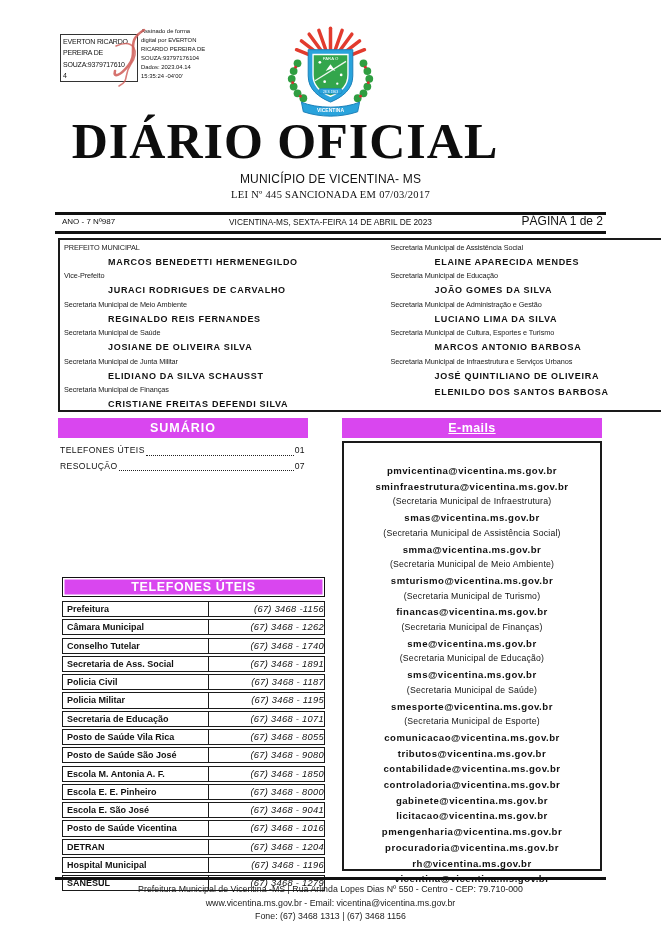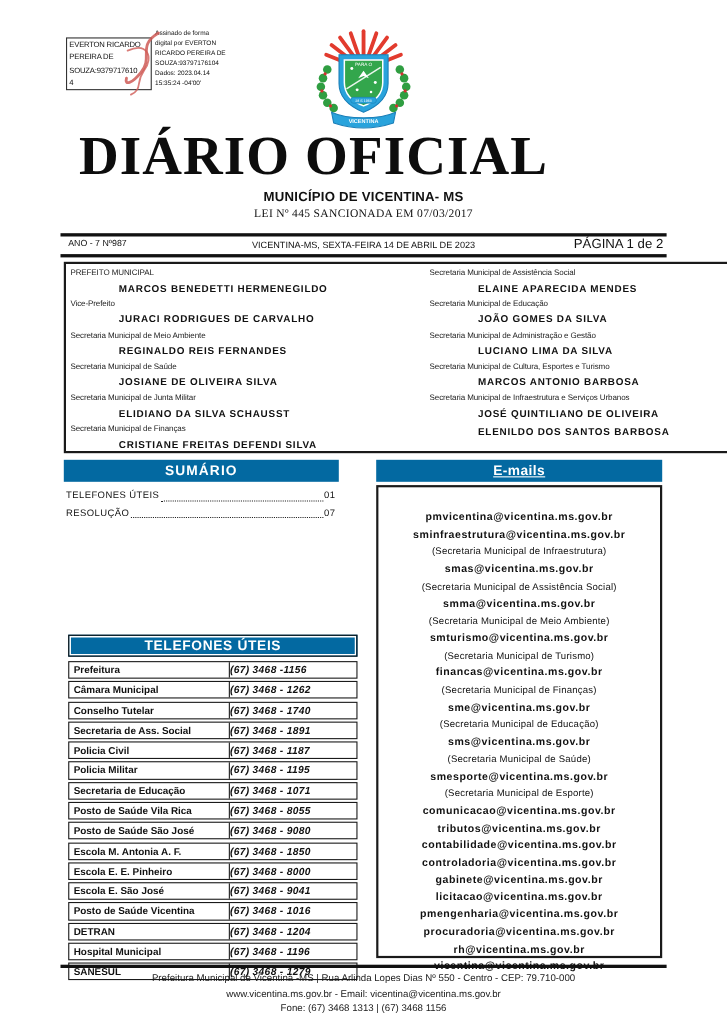--- a/index.html
+++ b/index.html
@@ -11,50 +11,50 @@
   .stamp-box .ln{font-size:7px;line-height:11.4px;white-space:nowrap;letter-spacing:-0.2px;}
   .stamp-details{left:141px;top:27px;width:110px;}
   .stamp-details .ln{font-size:5.9px;line-height:8.9px;white-space:nowrap;}
   .sig-swirl{left:104px;top:26px;width:52px;height:62px;z-index:2;}
 
   
   .coa{left:282px;top:26px;width:97px;height:92px;}
 
   
   .title{left:0;top:112px;width:570px;text-align:center;font-family:"Liberation Serif",serif;font-weight:700;font-size:50px;letter-spacing:1px;color:#0d0d0d;}
-  .municipality{left:0;top:172px;width:661px;text-align:center;font-weight:700;font-size:12px;letter-spacing:.2px;}
+  .municipality{left:0;top:172px;width:661px;text-align:center;font-weight:400;font-size:12px;letter-spacing:.2px;}
   .law{left:0;top:189px;width:661px;text-align:center;font-family:"Liberation Serif",serif;font-size:10.5px;letter-spacing:.3px;}
 
   .rule{left:55px;width:551px;height:3px;background:#111;}
   .rule1{top:212px;} .rule2{top:231px;} .rule3{top:877px;}
 
   .edition{left:62px;top:217px;font-size:8px;}
   .dateline{left:0;top:217px;width:661px;text-align:center;font-size:8.3px;}
   .pagenum{right:58px;top:214px;font-size:12px;}
 
   
   .officials{left:58px;top:238px;width:637px;height:174px;border:2px solid #1a1a1a;box-sizing:border-box;display:flex;gap:20px;}
   .off-col{width:50%;padding:2px 0 0 4px;box-sizing:border-box;}
   .off-role{font-size:7.3px;line-height:12px;letter-spacing:-0.1px;color:#222;}
   .off-name{font-size:9px;font-weight:700;line-height:16.4px;letter-spacing:.7px;padding-left:44px;white-space:nowrap;}
 
-  .bar{background:#0369a1;color:#fff;font-weight:700;text-align:center;box-sizing:border-box;}
+  .bar{background:#d946ef;color:#fff;font-weight:700;text-align:center;box-sizing:border-box;}
 
   
   .sumario-bar{left:58px;top:418px;width:250px;height:20px;font-size:12.5px;letter-spacing:1px;line-height:20px;}
   .sumario-list{left:60px;top:443px;width:245px;}
   .sumario-row{display:flex;align-items:flex-end;font-size:8.6px;line-height:15.5px;letter-spacing:.4px;}
   .sumario-row .leader{flex:1;border-bottom:1.5px dotted #222;margin:0 1px 3px 1px;}
 
   
   .phones-bar{left:62px;top:577px;width:263px;height:20px;font-size:12.5px;letter-spacing:.6px;line-height:18px;border:1px solid #111;box-shadow:inset 0 0 0 1.5px #fff;}
   .phones-table{left:62px;top:601px;width:263px;}
   .phone-row{display:flex;border:1px solid #1a1a1a;height:14.2px;margin-bottom:2.1px;box-sizing:content-box;}
   .phone-name{width:146px;border-right:1px solid #1a1a1a;font-weight:700;font-size:9px;line-height:14.2px;padding-left:4px;box-sizing:border-box;white-space:nowrap;}
-  .phone-num{flex:1;font-size:9.3px;font-style:italic;line-height:14.2px;text-align:left;letter-spacing:.3px;font-weight:bold;}
+  .phone-num{flex:1;font-size:9.3px;font-style:italic;line-height:14.2px;text-align:right;letter-spacing:.3px;}
 
   
   .emails-bar{left:342px;top:418px;width:260px;height:20px;font-size:12.5px;letter-spacing:.4px;line-height:20px;text-decoration:underline;}
   .emails-box{left:342px;top:441px;width:260px;height:430px;border:2px solid #1a1a1a;box-sizing:border-box;padding-top:20px;}
   .email-line{text-align:center;font-size:8.7px;line-height:15.7px;letter-spacing:.2px;white-space:nowrap;}
   .email-line.bold{font-weight:700;font-size:9.6px;letter-spacing:.5px;}
 
   
   .footer{left:0;top:883px;width:661px;text-align:center;font-size:8.8px;line-height:13.6px;color:#1a1a1a;}
 </style>

